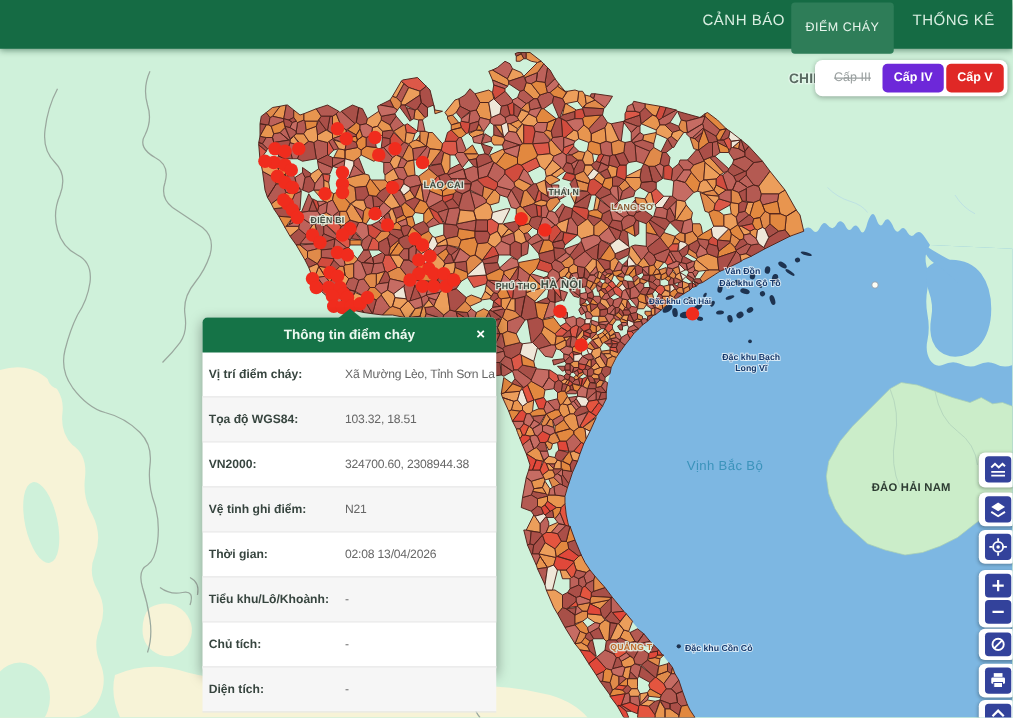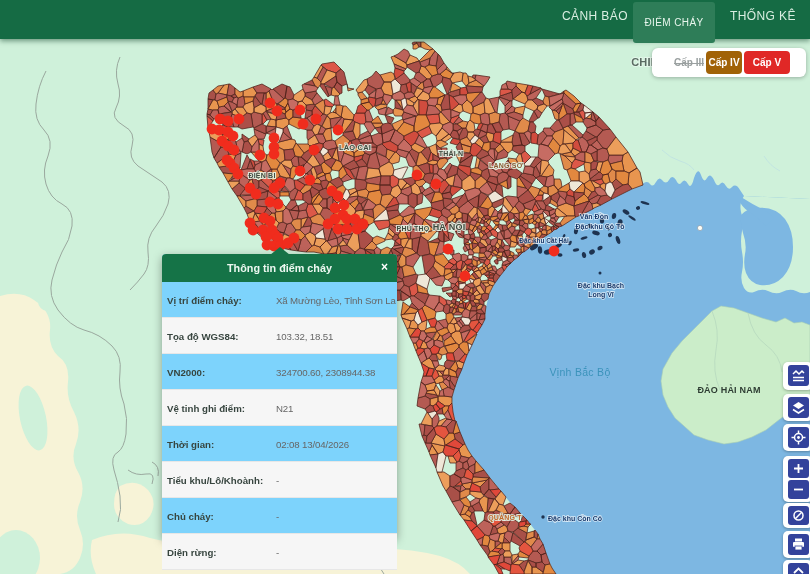--- a/index.html
+++ b/index.html
@@ -5,26 +5,26 @@
 html,body{width:810px;height:574px;overflow:hidden;background:#cff1da}
 body{font-family:"Liberation Sans",sans-serif}
 #stage{position:relative;width:810px;height:574px;overflow:hidden}
 #mapsvg{position:absolute;left:0;top:0}
 
 #topbar{position:absolute;left:0;top:0;width:810px;height:39px;background:#156b44;box-shadow:0 2px 5px rgba(10,60,35,.5)}
 .nav{position:absolute;top:0;height:31px;display:flex;align-items:center;color:#d9eee1;font-size:12px;font-weight:normal;letter-spacing:.4px;white-space:nowrap}
 #tab-active{position:absolute;left:633px;top:2px;width:82px;height:41px;background:#2e7d58;border-radius:3px;display:flex;align-items:center;justify-content:center;color:#e8f6ed;font-size:10px;font-weight:normal;letter-spacing:.4px}
 
 #legend{position:absolute;left:652px;top:48px;width:154px;height:29px;background:#fff;border-radius:6px;box-shadow:0 1px 4px rgba(0,0,0,.28);display:flex;align-items:center;padding-left:8px}
-#legend .off{width:44px;text-align:right;color:#9aa0a0;font-size:10px;font-weight:bold;text-decoration:line-through}
+#legend .off{width:44px;text-align:center;color:#9aa0a0;font-size:10px;font-weight:normal;text-decoration:line-through}
 #legend .btn{height:23px;border-radius:4px;color:#fff;font-size:10px;font-weight:bold;display:flex;align-items:center;justify-content:center}
-#b4{width:36px;background:#a16207;margin-left:2px}
+#b4{width:49px;background:#6d28d9;margin-left:2px}
 #b5{width:46px;background:#e02826;margin-left:2px}
 
-#popup{position:absolute;left:162px;top:254px;width:235px;height:284px;background:#7dd3fc;border-radius:4px;box-shadow:0 3px 10px rgba(0,0,0,.35)}
+#popup{position:absolute;left:162px;top:254px;width:235px;height:284px;background:#ffffff;border-radius:4px;box-shadow:0 3px 10px rgba(0,0,0,.35)}
 #popup .arrow{position:absolute;left:108px;top:-7px;width:0;height:0;border-left:10px solid transparent;border-right:10px solid transparent;border-bottom:8px solid #157347}
 #popup .hd{height:28px;background:#157347;border-radius:4px 4px 0 0;display:flex;align-items:center;justify-content:center;color:#ecf8f0;font-size:10.8px;font-weight:bold;position:relative}
 #popup .hd .x{position:absolute;right:9px;top:7px;font-size:12px;line-height:12px;color:#fff;font-weight:bold}
 #popup .rows{height:323px;display:flex;flex-direction:column}
 #popup .r{flex:1;position:relative;border-top:1px solid #e7e7e7;font-size:9.7px}
 #popup .r:first-child{border-top:none}
 #popup .r:nth-child(even){background:#f6f6f6}
 #popup .r .l{position:absolute;left:5px;top:50%;transform:translateY(-50%);color:#37453f;font-weight:bold;white-space:nowrap}
 #popup .r .v{position:absolute;left:114px;top:50%;transform:translateY(-50%);color:#666;white-space:nowrap;letter-spacing:-0.15px}
 
@@ -213,25 +213,25 @@
         </div>
     <div class="r">
           <div class="l">Thời gian:</div>
           <div class="v">02:08 13/04/2026</div>
         </div>
     <div class="r">
           <div class="l">Tiểu khu/Lô/Khoành:</div>
           <div class="v">-</div>
         </div>
     <div class="r">
-          <div class="l">Chủ cháy:</div>
-          <div class="v">-</div>
-        </div>
-    <div class="r">
-          <div class="l">Diện rừng:</div>
+          <div class="l">Chủ tích:</div>
+          <div class="v">-</div>
+        </div>
+    <div class="r">
+          <div class="l">Diện tích:</div>
           <div class="v">-</div>
         </div>
     <div class="r">
           <div class="l">Ghi chú:</div>
           <div class="v">-</div>
         </div>
   </div>
 </div>
 
 <div class="tool" style="top:362px;height:28px"></div>

